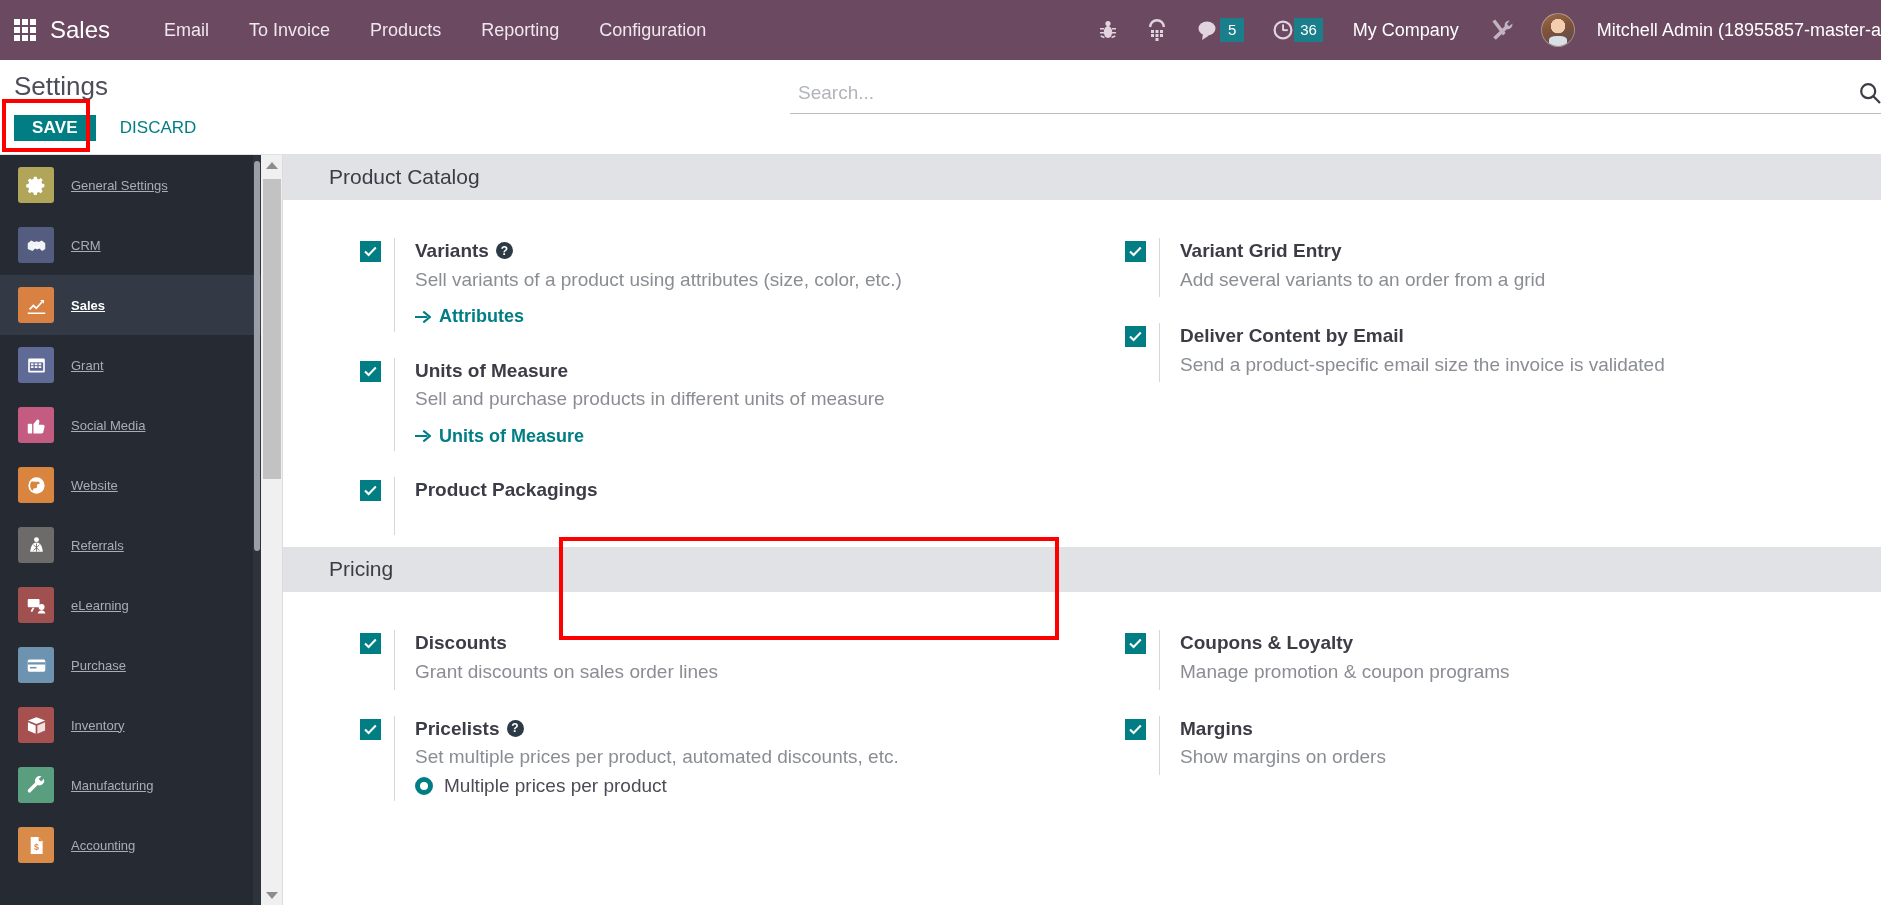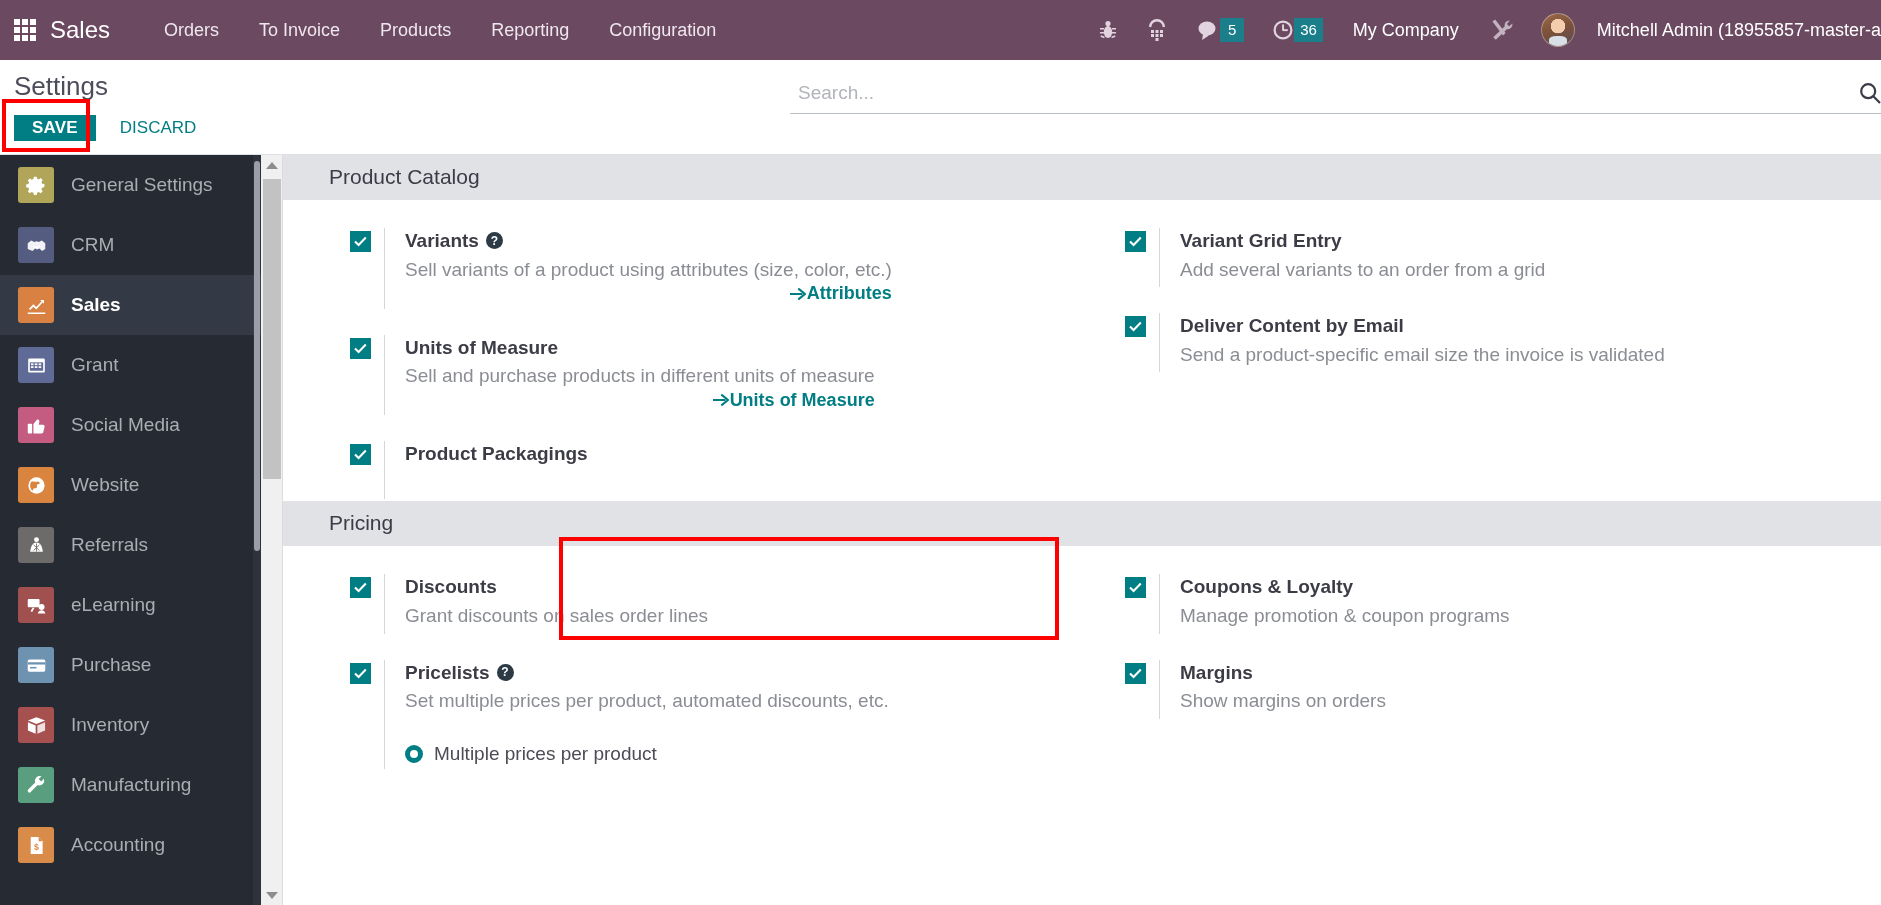--- a/index.html
+++ b/index.html
@@ -152,21 +152,21 @@
   .side-item.active { background: #343a45; }
   .side-item.active .side-label { color: #ffffff; font-weight: 700; }
   .side-icon {
     width: 36px; height: 36px; flex: none;
     border-radius: 3px;
     display: flex; align-items: center; justify-content: center;
     color: #ffffff; position: relative; overflow: hidden;
   }
   .side-icon svg { width: 21px; height: 21px; display: block; }
   .side-label {
-    font-size: 19px; color: #a9adb4; white-space: nowrap;
+    font-size: 13px; color: #a9adb4; white-space: nowrap; text-decoration: underline;
   }
   
   .side-scroll {
     position: absolute; right: 0; top: 0; width: 8px; height: 100%;
     background: rgba(255,255,255,0.04);
   }
   .side-scroll i {
     position: absolute; left: 1px; top: 6px;
     width: 6px; height: 390px; border-radius: 3px;
     background: #9a9ea6; display: block;
@@ -200,21 +200,21 @@
   
   .settings-content {
     flex: 1; background: #ffffff; overflow: hidden; position: relative;
   }
   .section-header {
     background: #e0e2e6; color: #3c3c46;
     font-size: 21px; font-weight: 400;
     padding: 10px 0 11px 46px;
   }
   .settings-grid {
-    display: flex; padding: 2px; text-align: right;
+    display: flex; padding: 12px;
   }
   .col { width: 50%; padding: 0; }
   .col-left { padding-left: 46px; }
   .col-right { padding-left: 24px; }
   .setting-block {
     display: flex; align-items: flex-start;
     padding: 26px 0 0 19px; position: relative;
   }
   .chk-cell { width: 34px; flex: none; padding-top: 3px; }
   .checkbox {
@@ -238,28 +238,28 @@
     background: #2b3a45; color: #ffffff;
     font-size: 12px; font-weight: 700;
     display: inline-flex; align-items: center; justify-content: center;
     cursor: pointer; flex: none;
   }
   .setting-desc {
     font-size: 19px; color: #8a8d93; font-weight: 400;
     line-height: 1.45; margin-top: 2px; white-space: nowrap;
   }
   .setting-link {
-    display: inline-flex; align-items: center; 
+    display: inline-flex; align-items: center; gap: 7px;
     color: #017e84; font-size: 18px; font-weight: 700;
-    cursor: pointer; white-space: nowrap;
+    margin-top: 13px; cursor: pointer; white-space: nowrap;
   }
   .setting-link svg { display: block; }
   .radio-row {
     display: flex; align-items: center; gap: 11px;
-    margin-top: 28px; cursor: pointer;
+    margin-top: 4px; cursor: pointer;
   }
   .radio {
     width: 18px; height: 18px; border-radius: 50%;
     border: 5px solid #017e84; background: #ffffff; flex: none;
   }
   .radio-label { font-size: 19px; color: #4c4c56; white-space: nowrap; }
 
   .hl-uom {
     position: absolute;
     left: 276px; top: 382px;
@@ -277,21 +277,21 @@
       <i></i>
       <i></i>
       <i></i>
       <i></i>
       <i></i>
       <i></i>
       <i></i>
       <i></i>
   </div>
   <div class="brand">Sales</div>
-  <div class="navitem">Orders</div>
+  <div class="navitem">Email</div>
   <div class="navitem">To Invoice</div>
   <div class="navitem">Products</div>
   <div class="navitem">Reporting</div>
   <div class="navitem">Configuration</div>
 
   <div class="nav-right">
     <div class="nav-icon">
       <svg width="20" height="22" viewBox="0 0 20 22" fill="#e1d4df">
         <ellipse cx="10" cy="13" rx="4.2" ry="6"></ellipse>
         <circle cx="10" cy="4.5" r="2.6"></circle>

